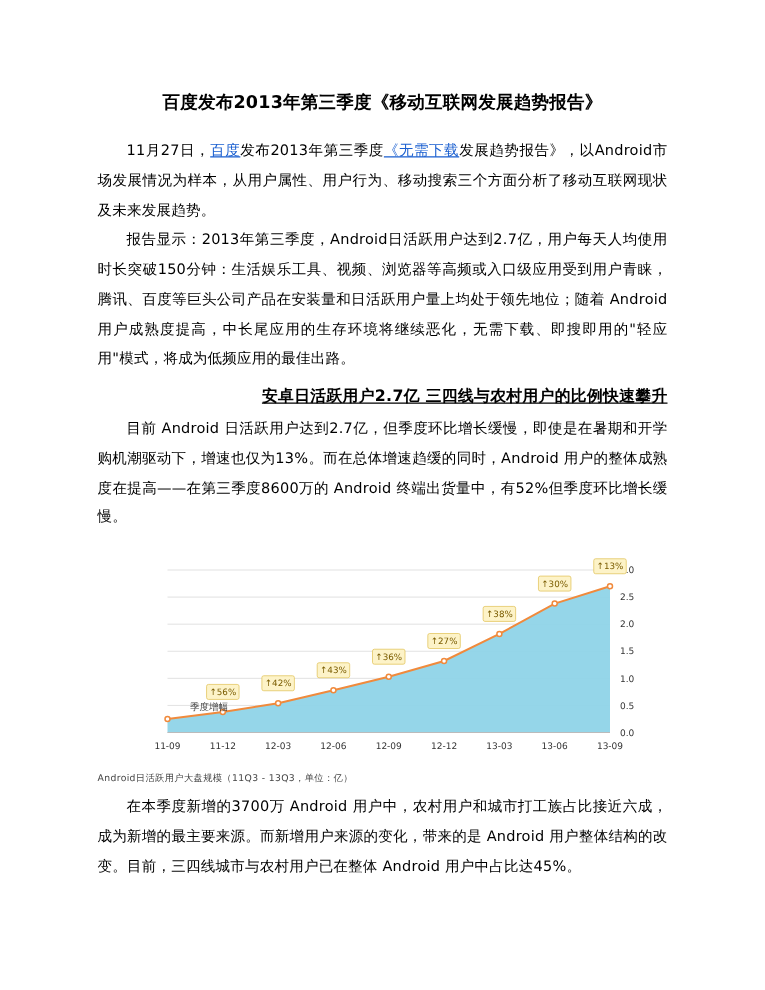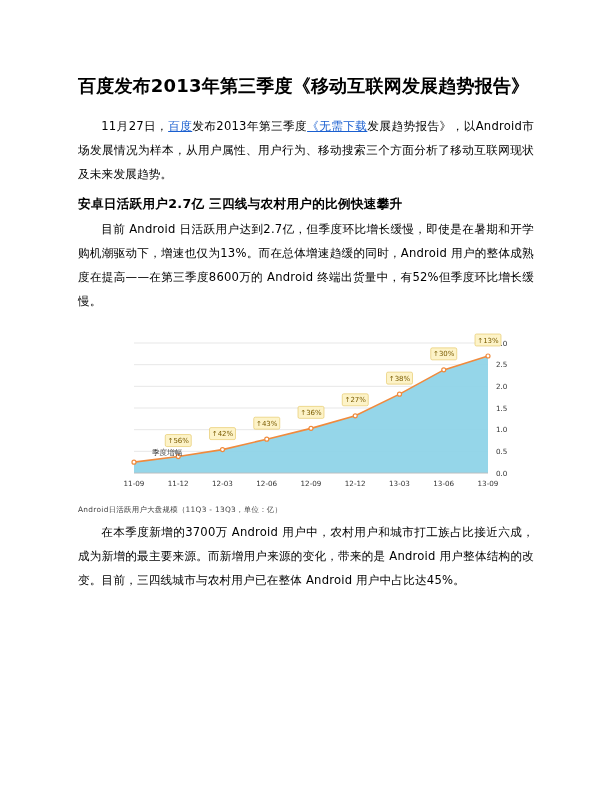--- a/index.html
+++ b/index.html
@@ -17,42 +17,43 @@
   }
   .page {
     position: absolute;
     left: 0; top: 0;
     width: 612px;
     height: 792px;
     box-sizing: border-box;
     padding: 58px 78px 40px 78px;
   }
   .doc-title {
-    text-align: left;
-    font-size: 18px;
+    text-align: center;
+    font-size: 14px;
     font-weight: bold;
     letter-spacing: 0.2px;
     margin: 14px 0 16px 0;
     line-height: 1.5;
   }
   p.body-text {
     font-size: 11.6px;
     line-height: 2.05;
     margin: 0 0 0 0;
     text-align: justify;
     text-indent: 2em;
     letter-spacing: 0.2px;
   }
   .sub-title {
-    text-align: left;
+    text-align: right;
     font-size: 12.6px;
     font-weight: bold;
     margin: 6px 0 2px 0;
     line-height: 1.9;
     letter-spacing: 0.3px;
+    text-decoration: underline;
   }
   a.link {
     color: #1a5fd0;
     text-decoration: underline;
   }
   
   .chart-block {
     margin: 14px 0 6px 0;
     width: 456px;
     position: relative;
@@ -91,20 +92,21 @@
 <body>
 
 <div class="page">
 
   <h1 class="doc-title">百度发布2013年第三季度《移动互联网发展趋势报告》</h1>
 
   <p class="body-text">
     <span>11月27日，</span><a class="link" href="#">百度</a><span>发布2013年第三季度</span><a class="link" href="#">《无需下载</a><span>发展趋势报告》，以Android市场发展情况为样本，从用户属性、用户行为、移动搜索三个方面分析了移动互联网现状及未来发展趋势。</span>
   </p>
 
+  <p class="body-text">报告显示：2013年第三季度，Android日活跃用户达到2.7亿，用户每天人均使用时长突破150分钟：生活娱乐工具、视频、浏览器等高频或入口级应用受到用户青睐，腾讯、百度等巨头公司产品在安装量和日活跃用户量上均处于领先地位；随着 Android 用户成熟度提高，中长尾应用的生存环境将继续恶化，无需下载、即搜即用的"轻应用"模式，将成为低频应用的最佳出路。</p>
 
   <h2 class="sub-title">安卓日活跃用户2.7亿 三四线与农村用户的比例快速攀升</h2>
 
   <p class="body-text">目前 Android 日活跃用户达到2.7亿，但季度环比增长缓慢，即使是在暑期和开学购机潮驱动下，增速也仅为13%。而在总体增速趋缓的同时，Android 用户的整体成熟度在提高——在第三季度8600万的 Android 终端出货量中，有52%但季度环比增长缓慢。</p>
 
   <div class="chart-block">
     <div class="chart-area">
       <svg class="chart-svg" id="chart-svg" width="456" height="172" viewBox="0 0 456 172">
           <line x1="56" y1="146" x2="410" y2="146" stroke="#d7d7d7" stroke-width="0.6"></line>
           <text x="418" y="148.6" class="tick-label">0.0</text>

